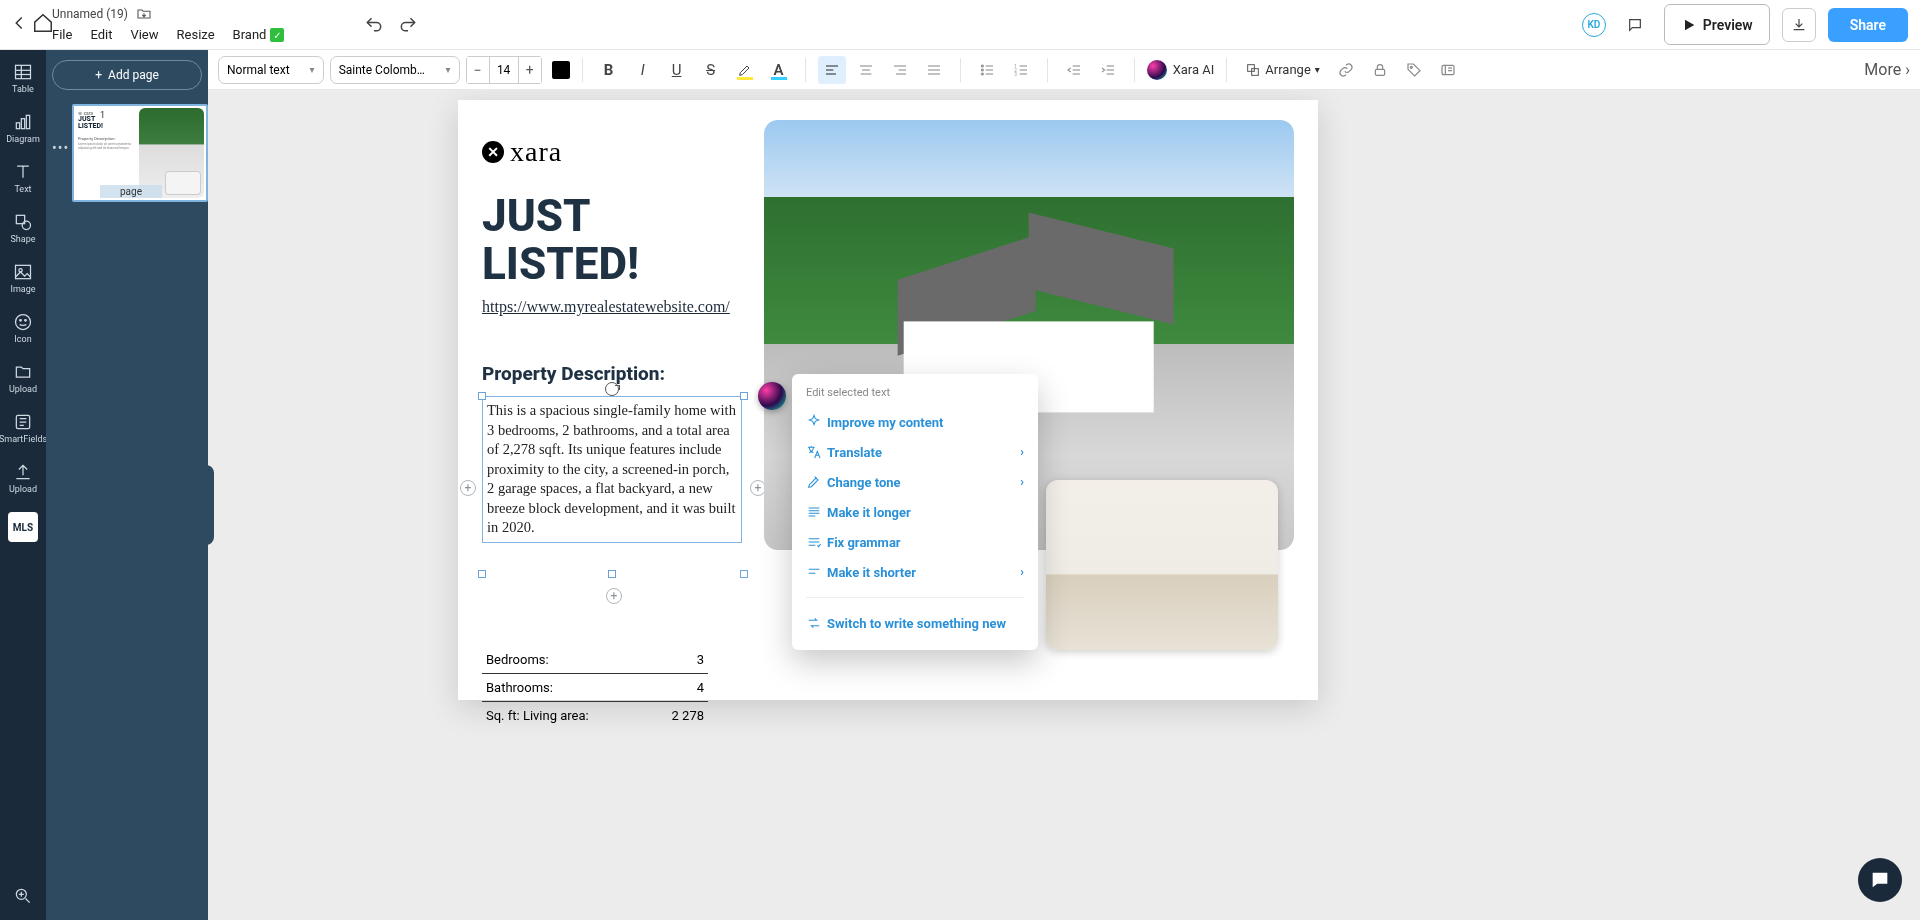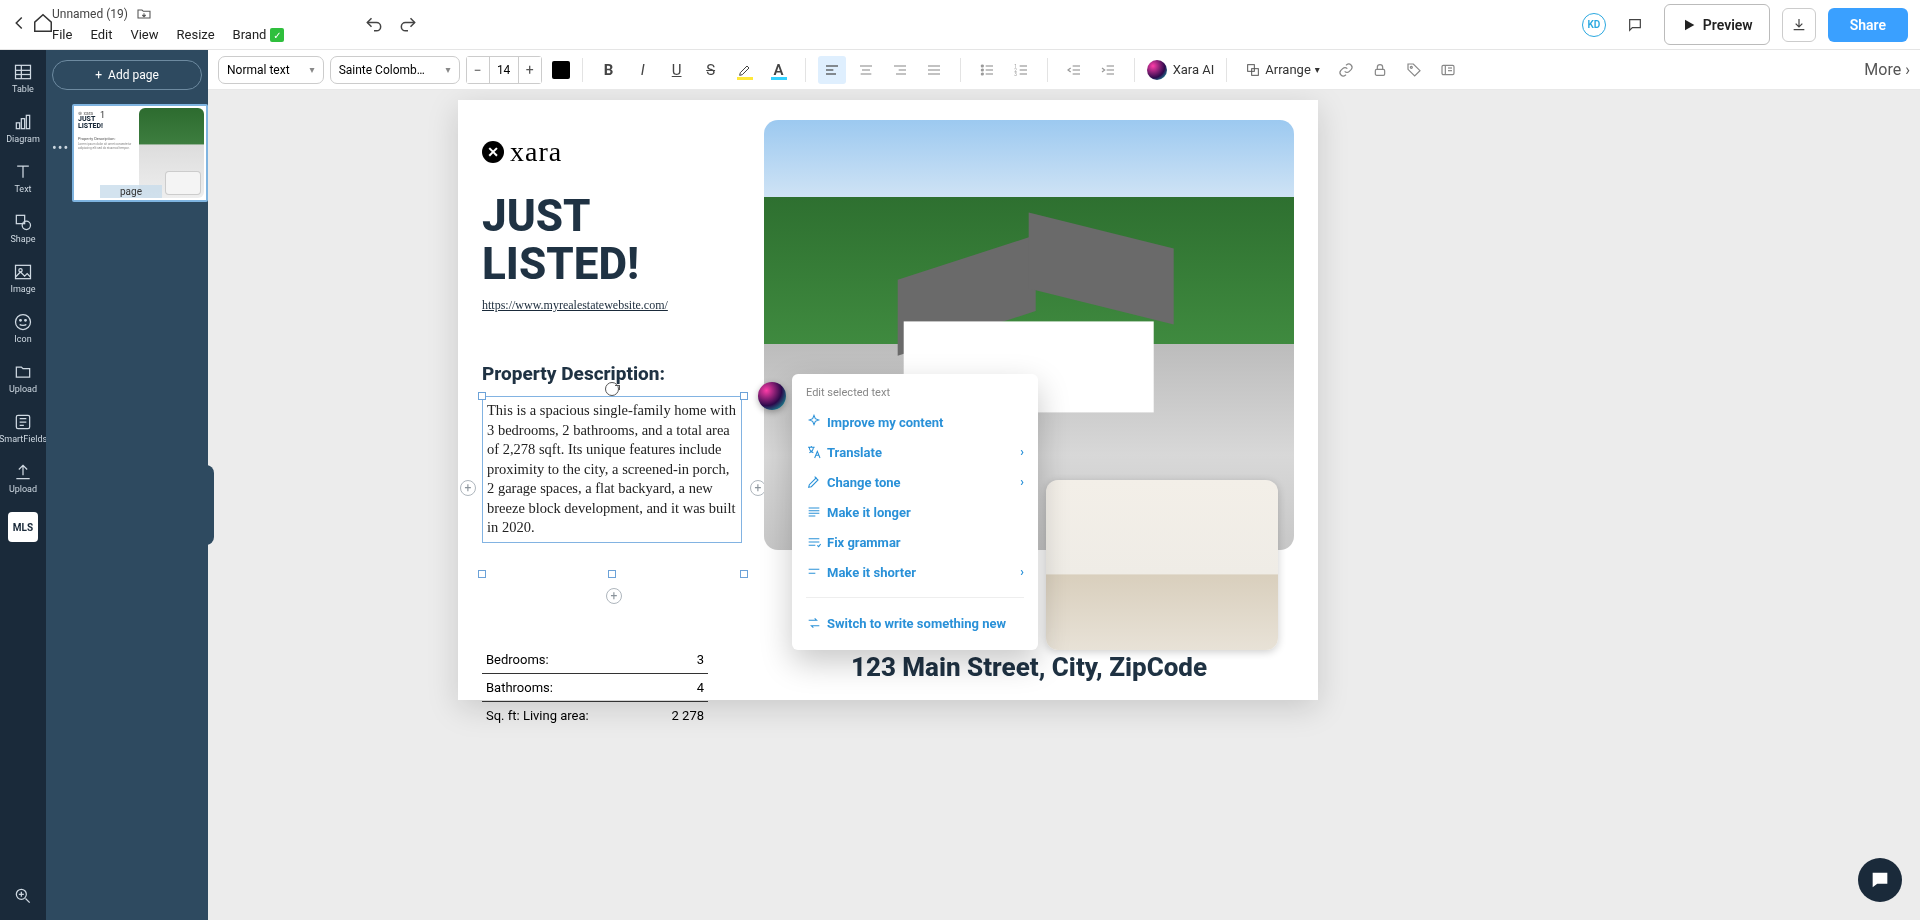--- a/index.html
+++ b/index.html
@@ -71,21 +71,21 @@
 
 .canvas-area { position: absolute; top: 90px; left: 208px; right: 0; bottom: 0; background: #ececec; overflow: hidden; }
 .canvas-expand-handle { position: absolute; left: -6px; top: 50%; transform: translateY(-50%); width: 12px; height: 80px; background: #2e4a60; border-radius: 0 8px 8px 0; cursor: pointer; }
 .page { position: absolute; left: 250px; top: 10px; width: 860px; height: 600px; background: #fff; box-shadow: 0 8px 30px rgba(0,0,0,0.15); }
 
 
 .pg-logo { position: absolute; left: 24px; top: 36px; display: flex; align-items: center; gap: 6px; }
 .pg-logo .circ { width: 22px; height: 22px; border-radius: 50%; background: #000; display: flex; align-items: center; justify-content: center; color:#fff; font-weight:700; font-size:14px;}
 .pg-logo .word { font-size: 28px; font-weight: 500; color: #000; letter-spacing: 1px; font-family: Georgia, serif;}
 .pg-title { position: absolute; left: 24px; top: 92px; font-size: 44px; font-weight: 800; color: #1f3243; line-height: 1.1; font-family: Arial, sans-serif;}
-.pg-link { position: absolute; left: 24px; top: 198px; font-size: 12px; color: #1a2a3a; text-decoration: underline; font-family: Georgia, serif;}
+.pg-link { position: absolute; left: 24px; top: 198px; font-size: 16px; color: #1a2a3a; text-decoration: underline; font-family: Georgia, serif;}
 .pg-section-title { position: absolute; left: 24px; top: 262px; font-size: 19px; font-weight: 800; color: #1f3243; }
 .pg-desc-box { position: absolute; left: 24px; top: 296px; width: 260px; border: 1px solid #82b3e2; padding: 4px; font-family: Georgia, 'Times New Roman', serif; font-size: 14.5px; color: #222; line-height: 1.35; }
 .sel-handle { position: absolute; width: 8px; height: 8px; background: #fff; border: 1px solid #6ca2d8; }
 .sel-rotate { position: absolute; left: 50%; top: -18px; transform: translateX(-50%); width: 14px; height: 14px; border: 1.5px solid #555; border-radius: 50%; background: #fff; }
 .sel-rotate::after{content:''; position:absolute; right:-2px; top:2px; width:4px; height:4px; border-top:1.5px solid #555; border-right:1.5px solid #555;}
 .sel-add { position: absolute; width: 16px; height: 16px; border: 1px solid #aeb6bd; border-radius: 50%; background:#fff; color:#8a939b; font-size:12px; display:flex; align-items:center; justify-content:center;}
 
 .pg-img-main { position: absolute; right: 24px; top: 20px; width: 530px; height: 430px; border-radius: 14px; overflow: hidden; background: linear-gradient(180deg, #9cc9f0 0%, #cfe3f5 18%, #2e7030 18%, #3f8a3f 52%, #bcbcbc 52%, #d8d8d8 78%, #c7c7c7 100%); }
 .pg-house { position: absolute; left: 50%; top: 46%; transform: translate(-50%,-50%); width: 62%; height: 44%; }
 .pg-house .roof1 { position: absolute; left: 10%; top: 18%; width: 42%; height: 40%; background: #6a6a6a; transform: skewY(-18deg); }
@@ -446,21 +446,20 @@
     <div class="sel-add" style="left:148px; top:488px;">+</div>
 
     <div class="pg-img-main">
       <div class="pg-house">
         <div class="roof1"></div>
           <div class="roof2"></div>
           <div class="wall"></div>
       </div>
     </div>
     <div class="pg-img-inset"></div>
-    <div class="pg-address">123 Main Street, City, ZipCode</div>
 
     <div class="pg-table">
       <div class="row">
           <span>Bedrooms:</span>
           <span>3</span>
         </div>
       <div class="row">
           <span>Bathrooms:</span>
           <span>4</span>
         </div>

